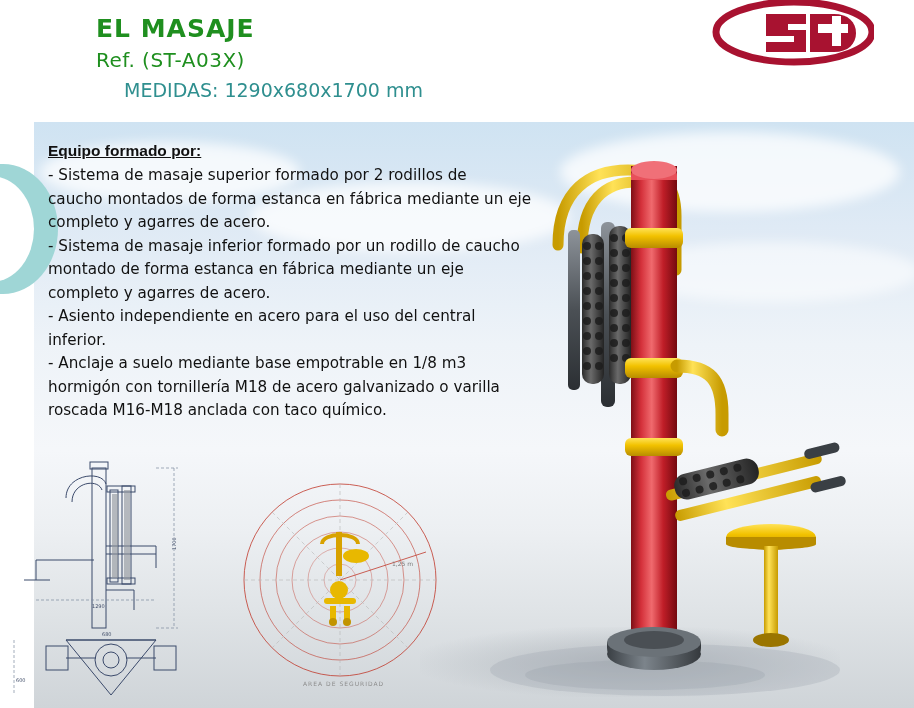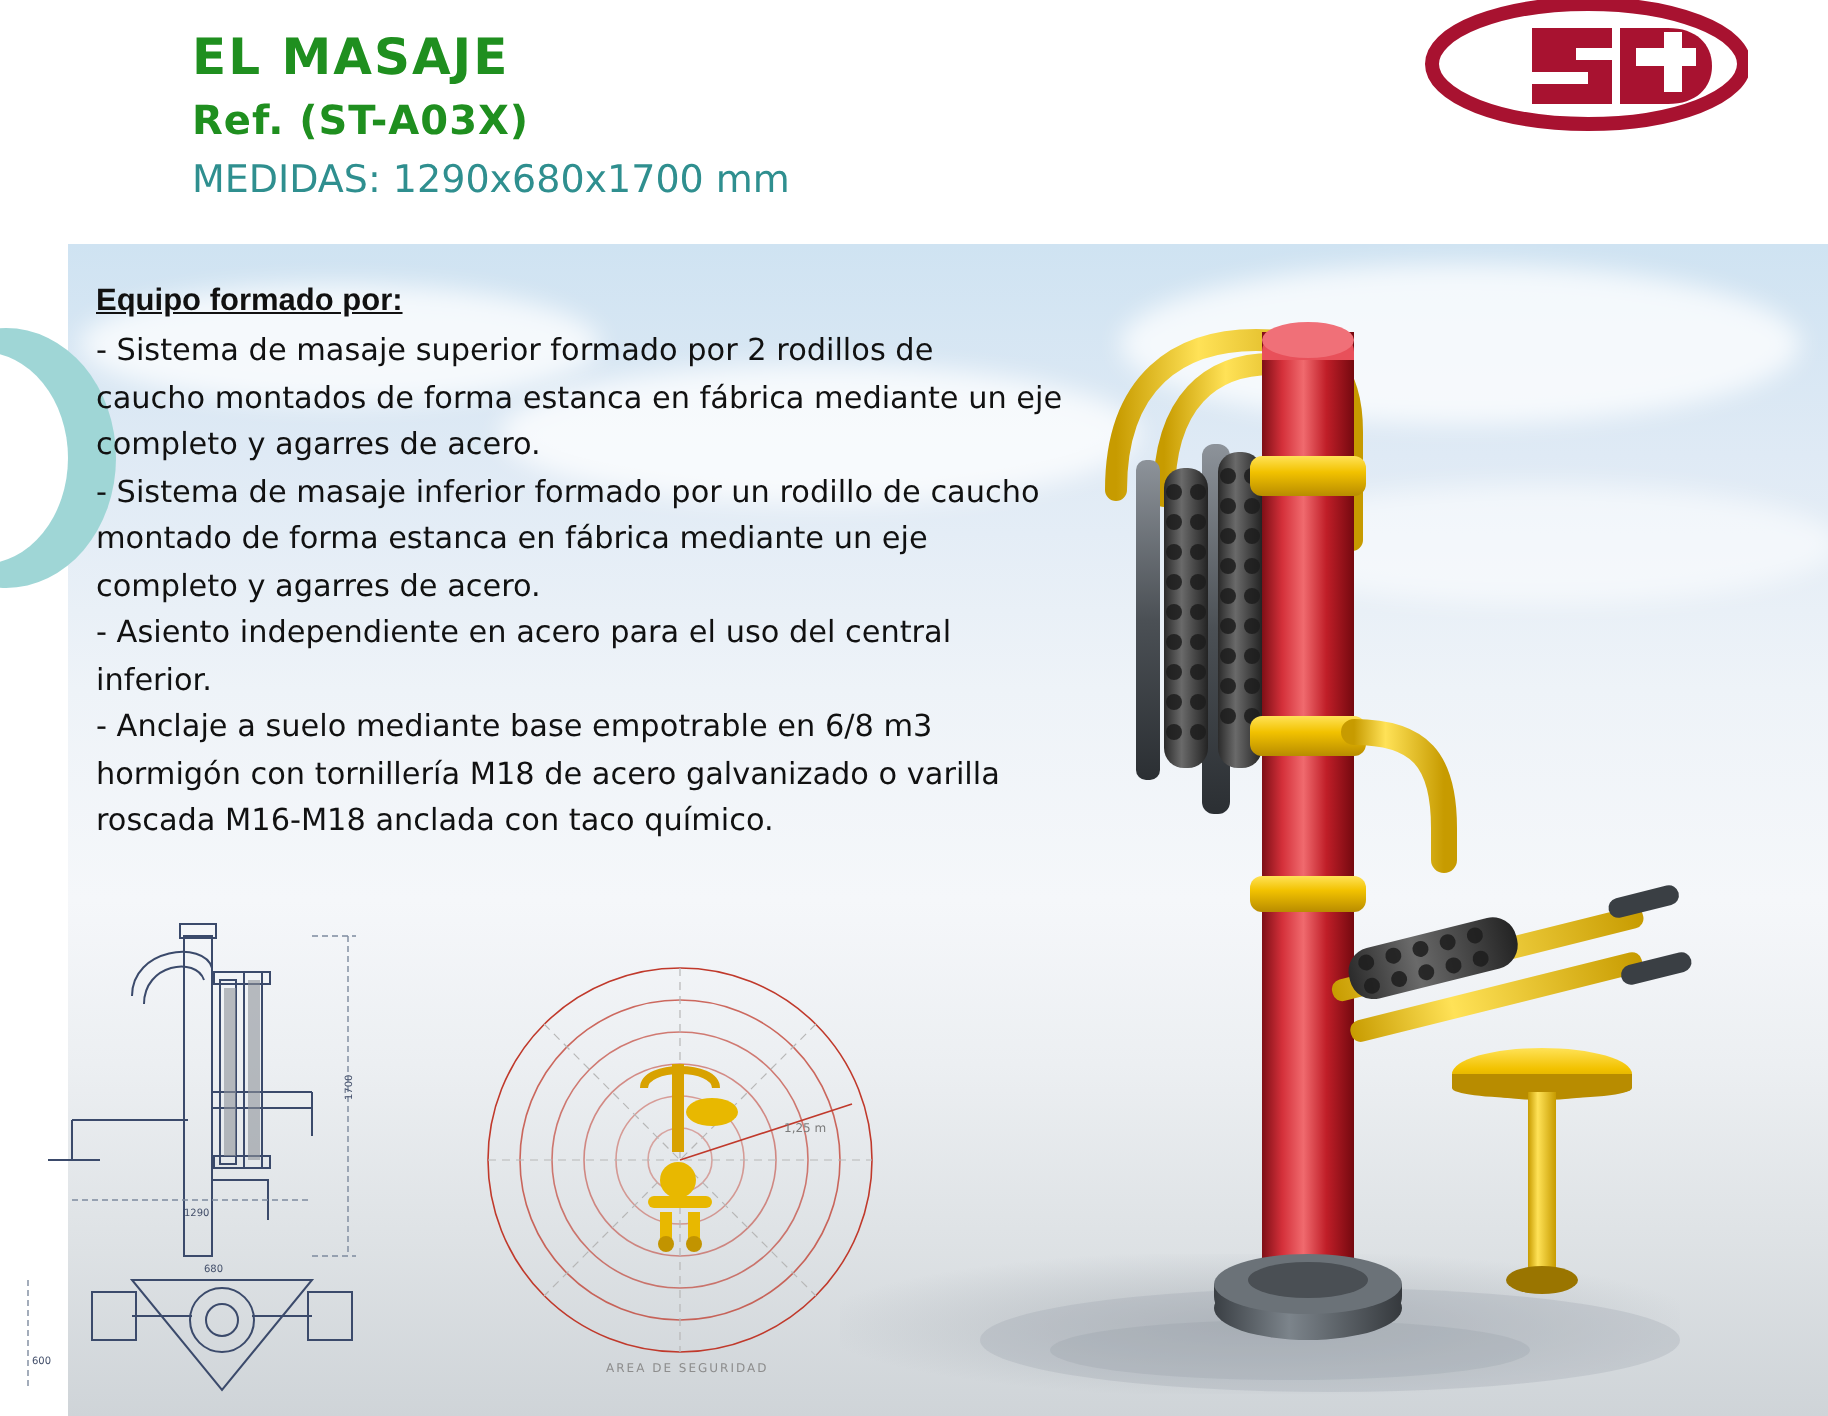--- a/index.html
+++ b/index.html
@@ -38,32 +38,33 @@
     font-family: "DejaVu Sans", sans-serif;
     font-size: 25px;
     font-weight: bold;
     color: #1f8f1f;
     letter-spacing: 1px;
     line-height: 30px;
   }
   .title-ref {
     font-family: "DejaVu Sans", sans-serif;
     font-size: 20px;
-    font-weight: bold;
+    font-weight: normal;
     color: #1f8f1f;
     letter-spacing: 0.5px;
     line-height: 28px;
     margin-top: 2px;
   }
   .title-size {
     font-family: "DejaVu Sans", sans-serif;
     font-size: 19px;
     color: #2f8f8f;
     line-height: 26px;
     margin-top: 3px;
+    margin-left: 28px;
   }
 
   
   .logo {
     position: absolute;
     right: 0px;
     top: 0px;
     width: 168px;
     height: 78px;
     overflow: hidden;
@@ -417,21 +418,21 @@
   <div class="desc">
     <div class="desc-title">Equipo formado por:</div>
     <div class="desc-line">- Sistema de masaje superior formado por 2 rodillos de
 caucho montados de forma estanca en fábrica mediante un eje
 completo y agarres de acero.</div>
     <div class="desc-line">- Sistema de masaje inferior formado por un rodillo de caucho
 montado de forma estanca en fábrica mediante un eje
 completo y agarres de acero.</div>
     <div class="desc-line">- Asiento independiente en acero para el uso del central
 inferior.</div>
-    <div class="desc-line">- Anclaje a suelo mediante base empotrable en 6/8 m3
+    <div class="desc-line">- Anclaje a suelo mediante base empotrable en 1/8 m3
 hormigón con tornillería M18 de acero galvanizado o varilla
 roscada M16-M18 anclada con taco químico.</div>
   </div>
 
   <div class="header">
     <div class="title-block">
       <div class="title-main">EL MASAJE</div>
       <div class="title-ref">Ref. (ST-A03X)</div>
       <div class="title-size">MEDIDAS: 1290x680x1700 mm</div>
     </div>

